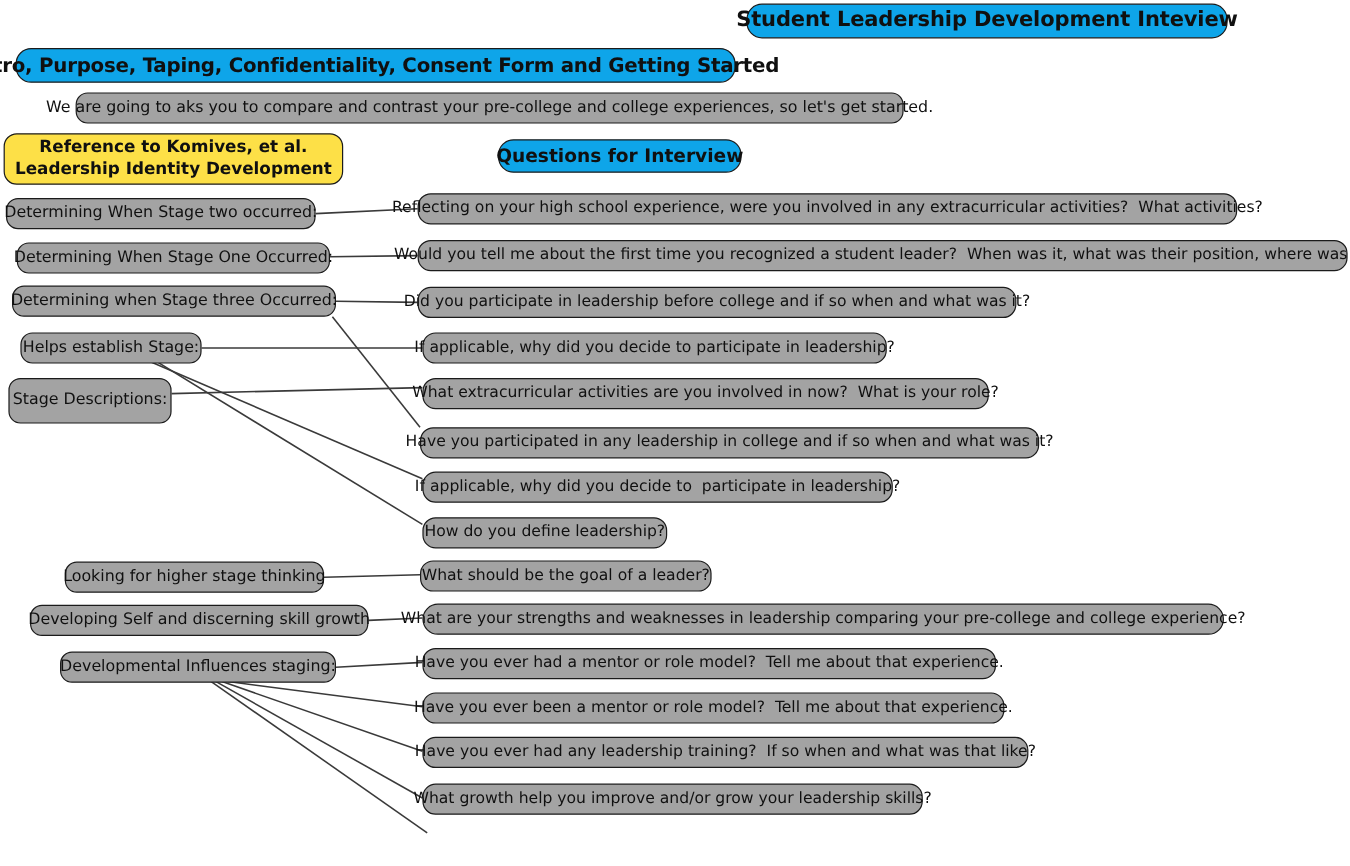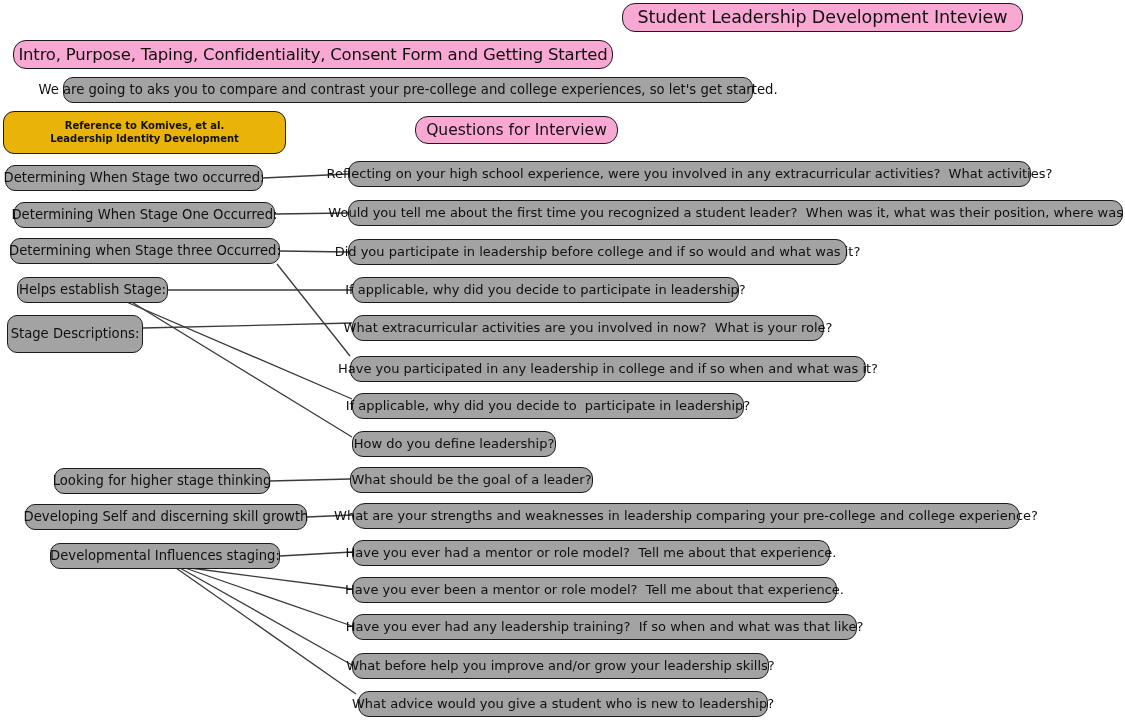--- a/index.html
+++ b/index.html
@@ -36,41 +36,41 @@
     color: #101010;
     display: flex;
     align-items: center;
     justify-content: center;
     text-align: center;
     line-height: 1.18;
     white-space: pre;
     z-index: 3;
   }
   .node.header {
-    background: #f9a8d4;
-    font-weight: normal;
+    background: #0ea5e9;
+    font-weight: bold;
     border-width: 1.8px;
     border-radius: 13px;
   }
   .node.title {
     font-size: 17.5px;
     letter-spacing: -0.1px;
   }
   .node.section {
     font-size: 16.5px;
     letter-spacing: -0.2px;
   }
   .node.subhead {
     font-size: 15.5px;
     text-align: right;
   }
   .node.reference {
-    font-size: 10px;
+    font-size: 14px;
     font-weight: bold;
-    background: #eab308;
+    background: #fde047;
     border-width: 1.6px;
     line-height: 1.28;
   }
   .node.stmt {
     font-size: 13.2px;
     border-radius: 10px;
   }
   .node.label {
     font-size: 13.2px;
     border-radius: 10px;
@@ -160,21 +160,21 @@
 
   <div class="node question" style="left:348px; top:161px; width:683px; height:26px;">
     <span>Reflecting on your high school experience, were you involved in any extracurricular activities?  What activities?</span>
   </div>
 
   <div class="node question" style="left:348px; top:200px; width:775px; height:26px;">
     <span>Would you tell me about the first time you recognized a student leader?  When was it, what was their position, where was it?</span>
   </div>
 
   <div class="node question" style="left:348px; top:239px; width:499px; height:26px;">
-    <span>Did you participate in leadership before college and if so would and what was it?</span>
+    <span>Did you participate in leadership before college and if so when and what was it?</span>
   </div>
 
   <div class="node question" style="left:352px; top:277px; width:387px; height:26px;">
     <span>If applicable, why did you decide to participate in leadership?</span>
   </div>
 
   <div class="node question" style="left:352px; top:315px; width:472px; height:26px;">
     <span>What extracurricular activities are you involved in now?  What is your role?</span>
   </div>
 
@@ -204,20 +204,17 @@
 
   <div class="node question" style="left:352px; top:577px; width:485px; height:26px;">
     <span>Have you ever been a mentor or role model?  Tell me about that experience.</span>
   </div>
 
   <div class="node question" style="left:352px; top:614px; width:505px; height:26px;">
     <span>Have you ever had any leadership training?  If so when and what was that like?</span>
   </div>
 
   <div class="node question" style="left:352px; top:653px; width:417px; height:26px;">
-    <span>What before help you improve and/or grow your leadership skills?</span>
-  </div>
-
-  <div class="node question" style="left:358px; top:691px; width:410px; height:26px;">
-    <span>What advice would you give a student who is new to leadership?</span>
-  </div>
+    <span>What growth help you improve and/or grow your leadership skills?</span>
+  </div>
+
 
 </div>
 
 </body></html>

